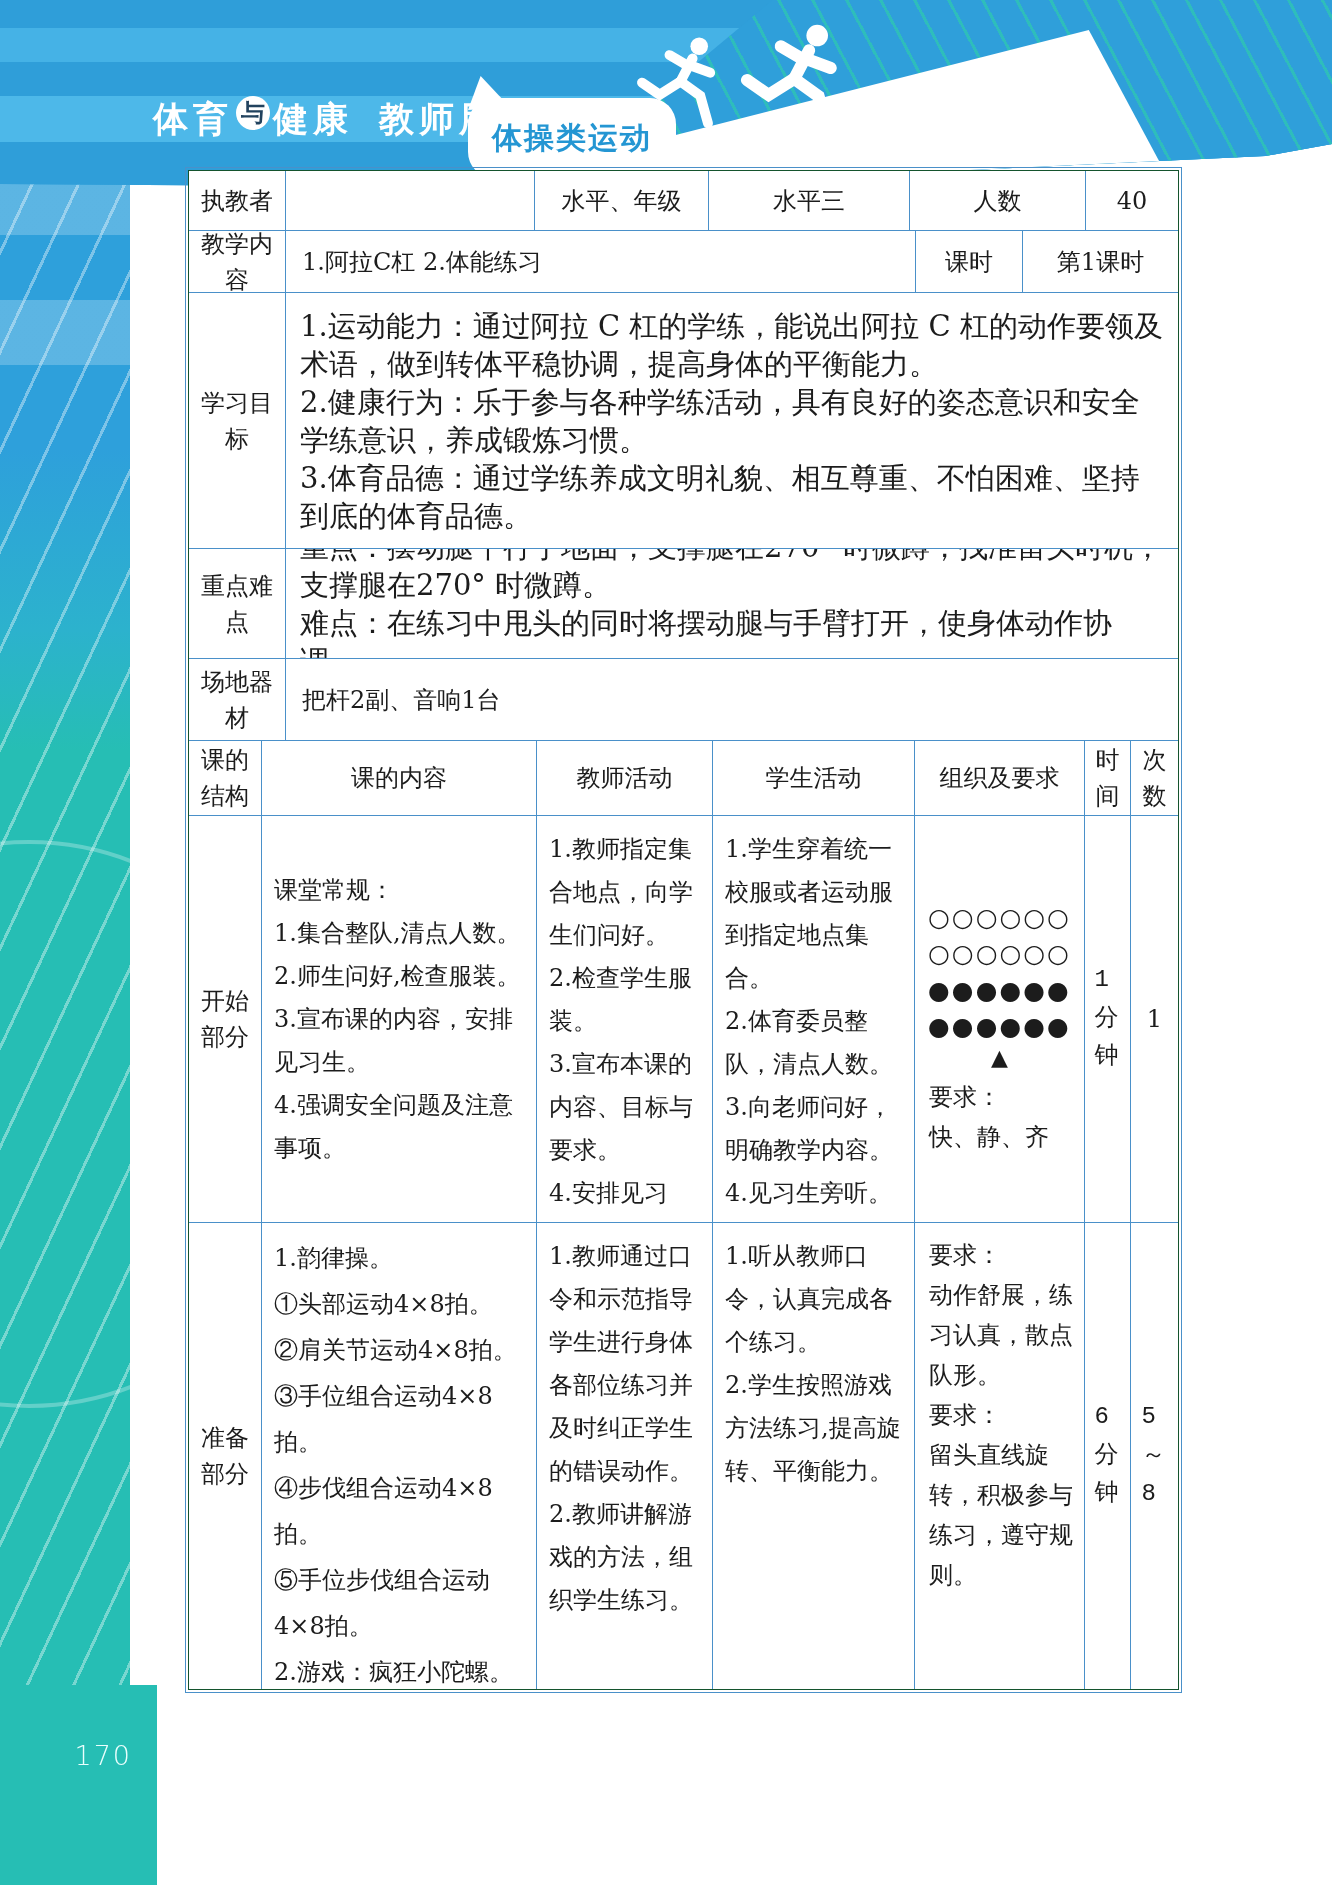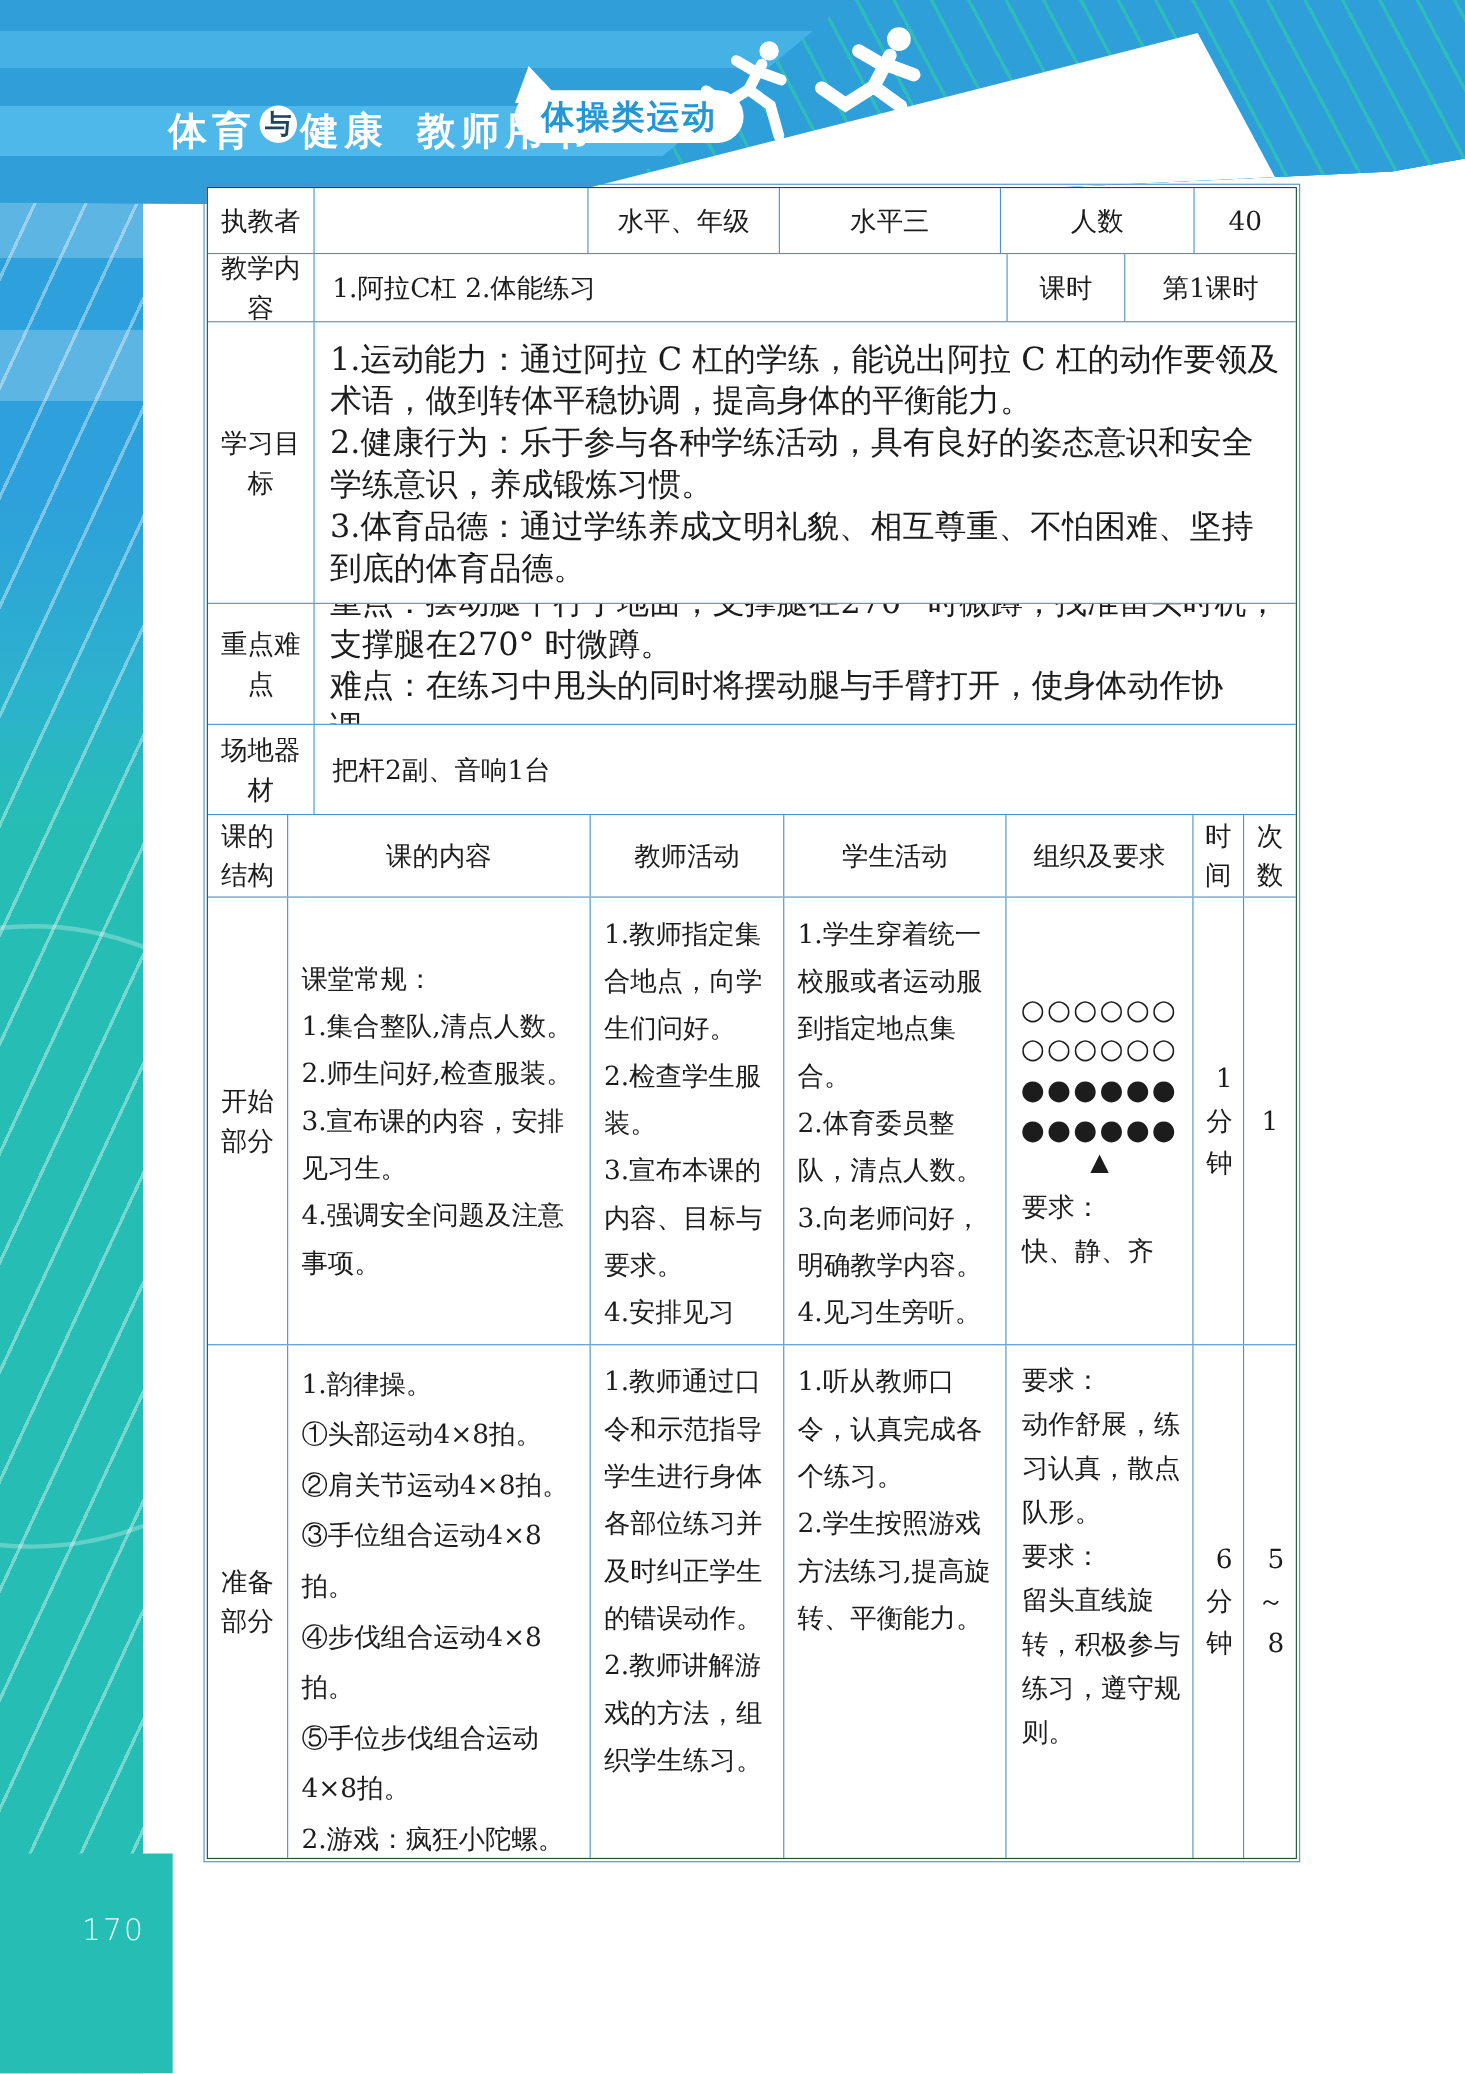--- a/index.html
+++ b/index.html
@@ -58,21 +58,21 @@
     color:#ffffff;font-size:35px;font-weight:bold;letter-spacing:5px;
     display:flex;align-items:flex-start;
   }
   .amp-circle{
     display:inline-flex;align-items:center;justify-content:center;
     width:34px;height:34px;border-radius:50%;background:#ffffff;color:#21425e;
     font-size:24px;letter-spacing:0;margin:0 3px;
   }
   .title-gap{display:inline-block;width:26px;}
   .category-tab{
-    position:absolute;left:468px;top:82px;height:48px;padding:0 24px;
+    position:absolute;left:468px;top:98px;height:48px;padding:16px 24px;
     background:#ffffff;border-radius:26px;
     display:flex;align-items:center;justify-content:center;
   }
   .tab-notch{
     position:absolute;left:0px;top:-22px;width:42px;height:34px;background:#ffffff;
     clip-path:polygon(30% 0,100% 92%,0 100%);
   }
   .tab-label{
     font-family:"DejaVu Sans","Liberation Sans",sans-serif;
     color:#2496d3;font-size:30px;font-weight:bold;letter-spacing:2px;position:relative;
@@ -88,21 +88,21 @@
   .trow:last-child{border-bottom:none;}
   .tcell{box-sizing:border-box;border-right:1px solid #4a90c9;overflow:hidden;}
   .tcell:last-child{border-right:none;}
   .lab{display:flex;align-items:center;justify-content:center;text-align:center;
        padding:0 4px;word-break:break-all;line-height:1.5;}
   .cen{display:flex;align-items:center;justify-content:center;text-align:center;}
   .val{display:flex;align-items:center;padding:0 16px;}
   .pre{white-space:pre-line;}
   .para{padding:12px 14px;font-size:29px;line-height:38px;}
   .act{padding:12px 10px 12px 12px;font-size:24px;line-height:43px;}
-  .vtime{width:26px;margin:0 auto;word-break:break-all;text-align:right;line-height:1.6;}
+  .vtime{width:26px;margin:0 auto;word-break:break-all;text-align:left;line-height:1.6;font-family:Liberation Mono, monospace;}
   .r1{height:60px;} .r2{height:62px;} .r3{height:256px;} .r4{height:110px;}
   .r5{height:82px;} .r6{height:75px;} .r7{height:407px;} .r8{height:466px;}
   .c-lab{width:97px;} 
   .w249{width:249px;} .w174{width:174px;} .w201{width:201px;} .w176m{width:176px;} .w92{width:92px;}
   .w630{width:630px;} .w107{width:107px;} .w155{width:155px;}
   .w892{width:892px;}
   .c-struct{width:73px;} .c-content{width:275px;} .c-teach{width:176px;}
   .c-stud{width:202px;} .c-org{width:170px;} .c-time{width:46px;} .c-count{width:47px;}
   .formwrap{text-align:center;padding-top:84px;}
   .formation{

